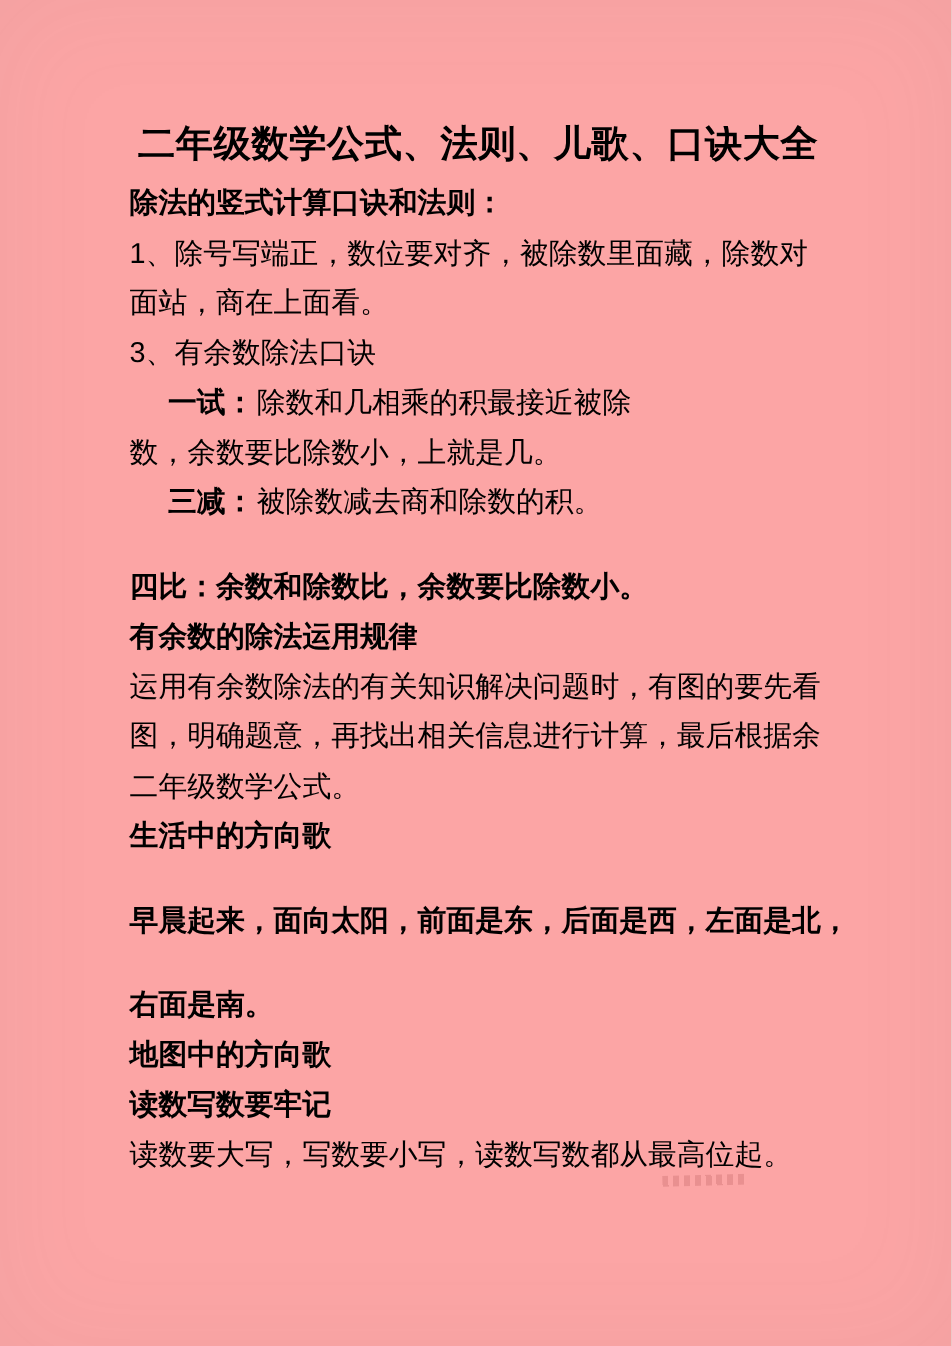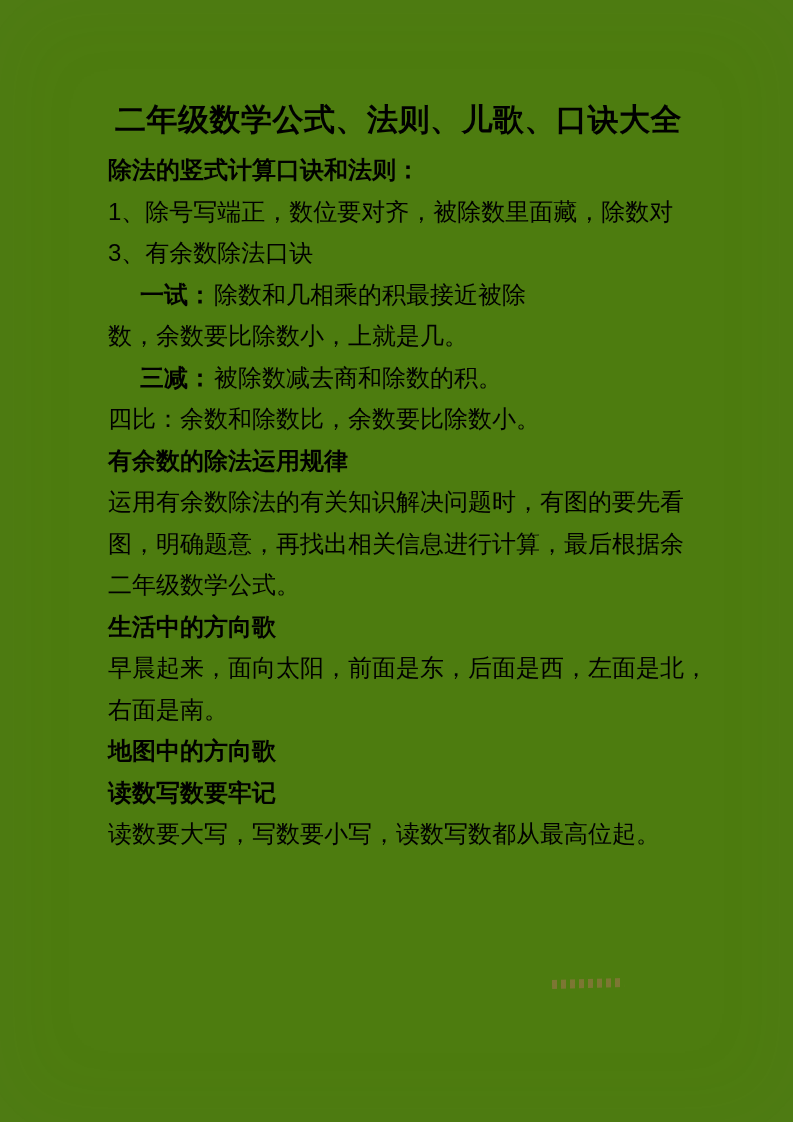--- a/index.html
+++ b/index.html
@@ -1,21 +1,21 @@
 <!DOCTYPE html>
 <html><head>
 <meta charset="utf-8">
 <style>
   html, body { margin: 0; padding: 0; background: #e9e9e9; }
   .page {
     position: relative;
     width: 793px;
     height: 1122px;
     margin: 0 auto;
-    background: #4d7c0f;
+    background: #fca5a5;
     overflow: hidden;
     box-shadow: inset 0 0 90px rgba(120,120,120,.07);
     font-family: "Liberation Sans", "DejaVu Sans", sans-serif;
     color: #000000;
   }
   .content {
     position: absolute;
     left: 108px;
     top: 0;
     width: 581px;
@@ -29,21 +29,21 @@
     white-space: nowrap;
     letter-spacing: 0.5px;
   }
   .doc {
     margin-top: 8px;
     font-size: 24px;
     line-height: 41.5px;
   }
   .line { white-space: nowrap; }
   .heading { font-weight: 700; }
-  .bold { font-weight: 400; }
+  .bold { font-weight: 700; margin-top: 29px; }
   .labeled .label { font-weight: 700; margin-left: 32px; }
   .labeled .label { margin-right: 2px; }
   .watermark {
     position: absolute;
     left: 552px;
     top: 979px;
     width: 72px;
     height: 9px;
     transform: rotate(-1.5deg);
     background: repeating-linear-gradient(90deg,
@@ -54,20 +54,21 @@
 </style>
 </head>
 <body>
 
 <div class="page">
   <div class="content">
     <h1 class="title">二年级数学公式、法则、儿歌、口诀大全</h1>
     <div class="doc">
         <div class="line heading">除法的竖式计算口诀和法则：</div>
         <div class="line normal">1、除号写端正，数位要对齐，被除数里面藏，除数对</div>
+        <div class="line normal">面站，商在上面看。</div>
         <div class="line normal">3、有余数除法口诀</div>
         <div class="line labeled"><span class="label">一试：</span><span>除数和几相乘的积最接近被除</span></div>
         <div class="line labeled">数，余数要比除数小，上就是几。</div>
         <div class="line labeled"><span class="label">三减：</span><span>被除数减去商和除数的积。</span></div>
         <div class="line bold">四比：余数和除数比，余数要比除数小。</div>
         <div class="line heading">有余数的除法运用规律</div>
         <div class="line normal">运用有余数除法的有关知识解决问题时，有图的要先看</div>
         <div class="line normal">图，明确题意，再找出相关信息进行计算，最后根据余</div>
         <div class="line normal">二年级数学公式。</div>
         <div class="line heading">生活中的方向歌</div>

